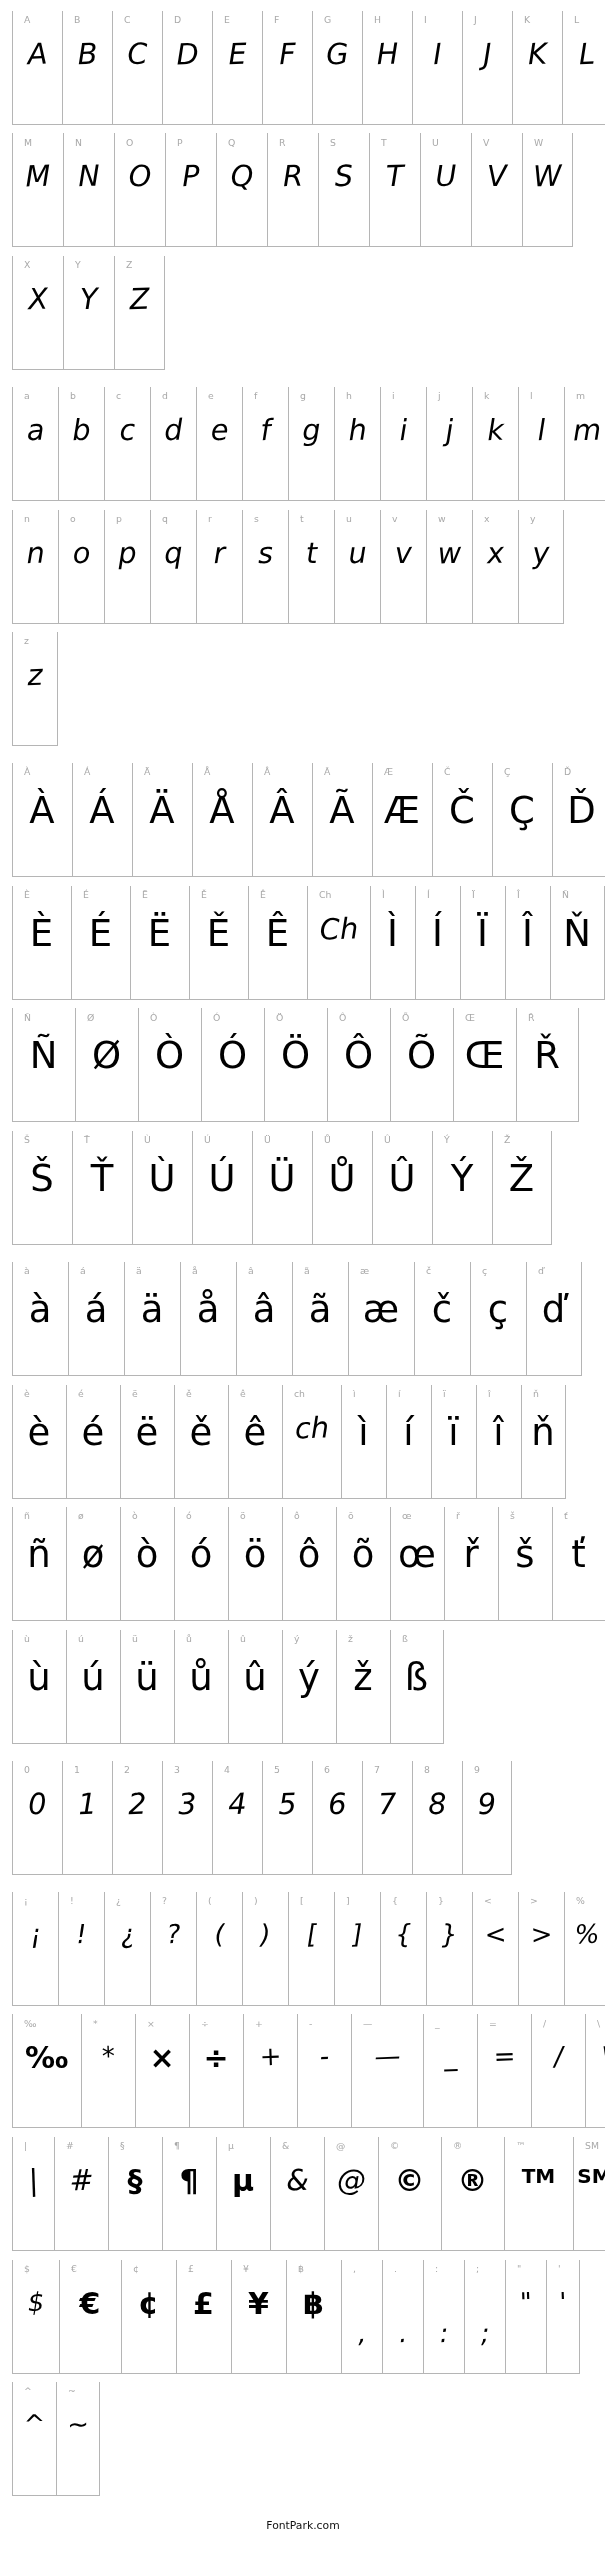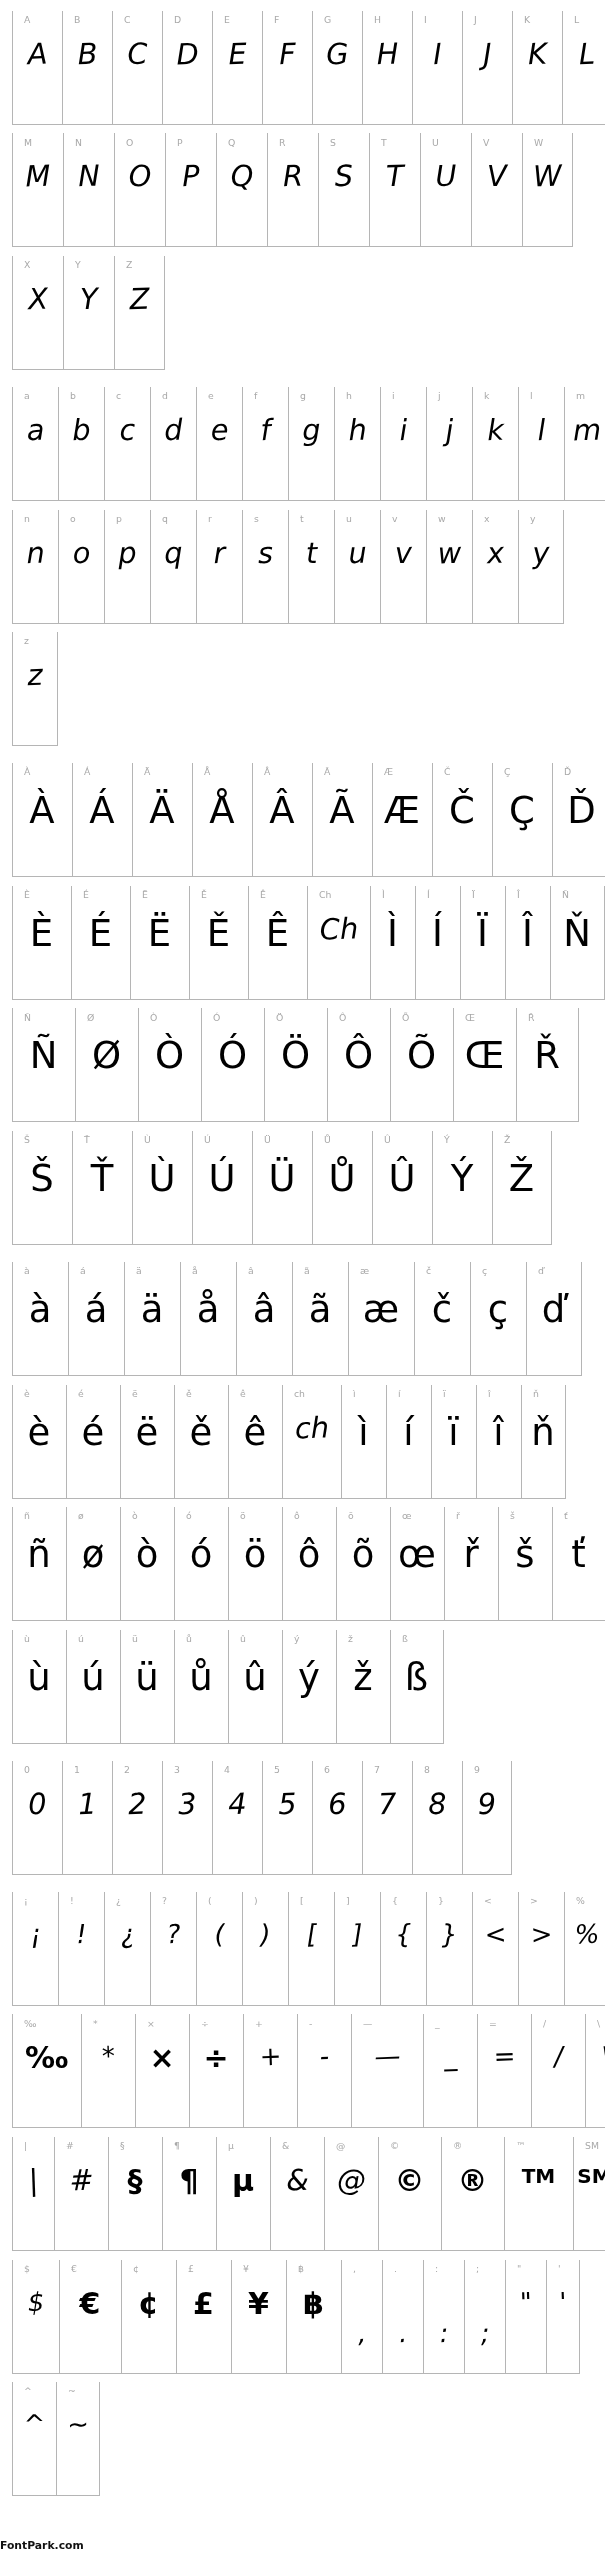--- a/index.html
+++ b/index.html
@@ -61,22 +61,22 @@
   .r19 .cell:nth-child(n+3):nth-child(-n+6){width:55px}
   .r19 .cell:nth-child(n+7):nth-child(-n+11){width:41px}
   .r19 .cell:nth-child(12){width:34px}
   .r20 .cell{width:44px}
   
   .r16 .hw,.r17 .hw,.r19 .hw,.r20 .hw{font-size:26px;}
   .r17 .fb,.r18 .fb,.r19 .fb{font-weight:bold;font-size:30px;}
   .r18 .cell:nth-child(10) .glyph,
   .r18 .cell:nth-child(11) .glyph{font-size:20px;font-weight:bold;font-style:normal;transform:none;}
   #footer{
-    margin-top:26px;
-    font-size:10.8px;font-weight:bold;color:#111;
+    margin-top:6px;text-align:center;
+    font-size:10.8px;font-weight:normal;color:#111;
     font-family:"DejaVu Sans",sans-serif;
   }
 </style>
 </head>
 <body>
 
 <div id="sheet">
     <div class="block">
       <div class="row r1">
         <div class="cell">

